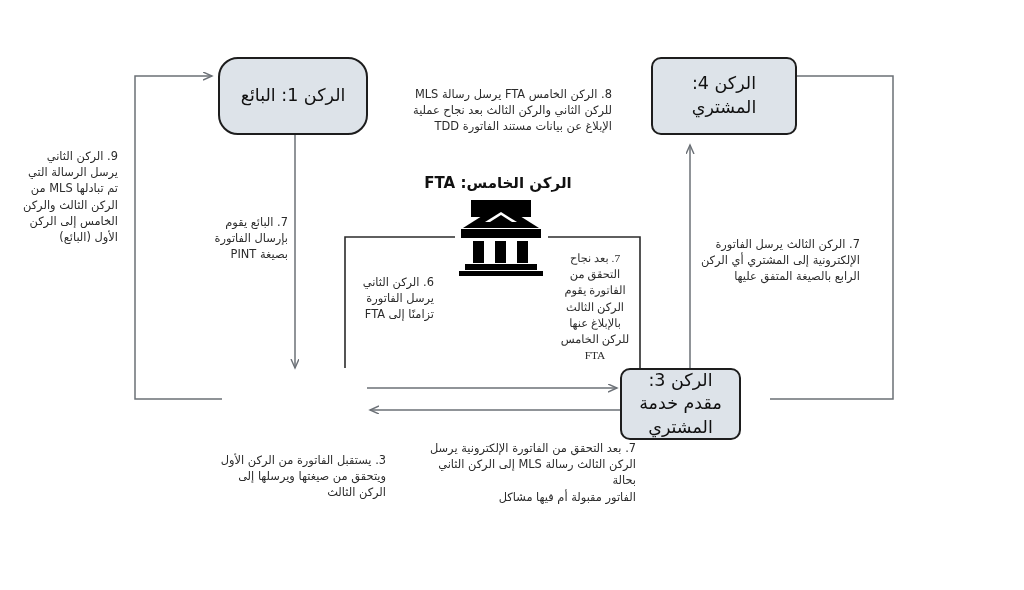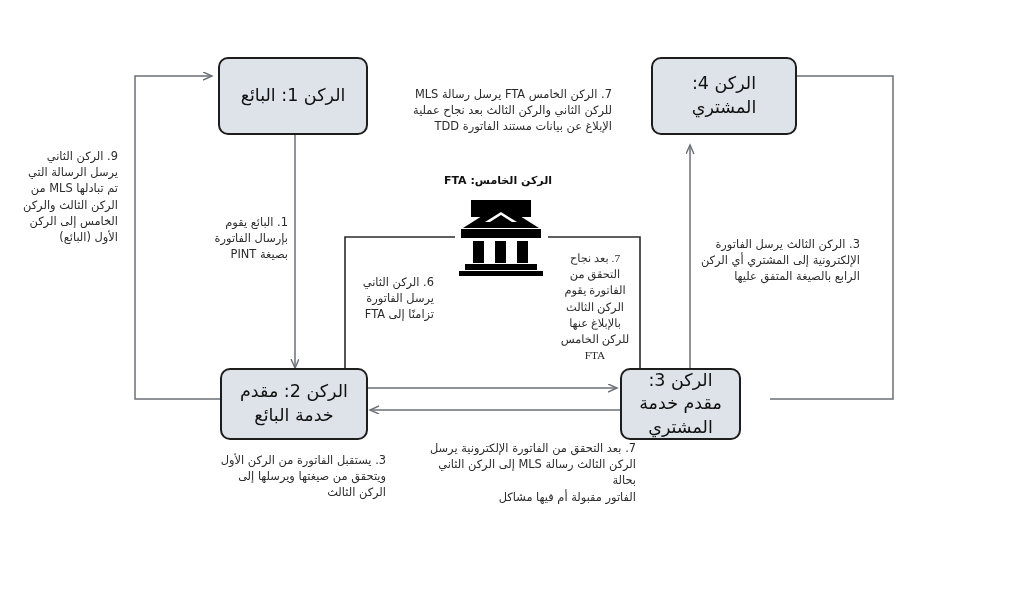--- a/index.html
+++ b/index.html
@@ -50,21 +50,21 @@
     line-height: 1.42;
     white-space: pre-line;
   }
   .cap-right { text-align: right; }
   .cap-center { text-align: center; font-family: Liberation Serif, serif; }
   .fta-title {
     position: absolute;
     direction: rtl;
     text-align: center;
     font-weight: bold;
-    font-size: 11px;
+    font-size: 15px;
     color: #111111;
   }
   .fta-icon {
     position: absolute;
   }
 </style>
 </head>
 <body>
 
 <div id="canvas">
@@ -93,32 +93,28 @@
 
       <path d="M690,368 L690,145" marker-end="url(#ah)"></path>
     </g>
 
     <g stroke="#2b2b2b" stroke-width="1.6" fill="none">
       <path d="M345,368 L345,237 L455,237"></path>
       <path d="M640,368 L640,237 L548,237"></path>
     </g>
   </svg>
 
-  <div class="node" style="left:218px; top:57px; width:150px; height:78px;">
+  <div class="node" style="left:218px; top:57px; width:150px; height:78px;border-radius:20px;">
     <span>الركن 1: البائع</span>
   </div>
 
   <div class="node" style="left:628px; top:57px; width:146px; height:78px;margin-left:23px;">
     <span>الركن 4: المشتري</span>
   </div>
 
-  <div class="node" style="left:220px; top:368px; width:148px; height:72px;">
-    <span>الركن 2: مقدم
-خدمة البائع</span>
-  </div>
 
   <div class="node" style="left:620px; top:368px; width:121px; height:72px;">
     <span>الركن 3: مقدم
 خدمة المشتري</span>
   </div>
 
   <div class="fta-title" style="left:398px; top:174px; width:200px;">الركن الخامس: FTA</div>
 
   <div class="fta-icon" style="left:455px; top:198px; width:92px; height:78px;">
     <svg viewBox="0 0 92 78" width="92" height="78" xmlns="http://www.w3.org/2000/svg">
@@ -135,41 +131,41 @@
     </svg>
   </div>
 
   <div class="caption cap-right" style="left:18px; top:148px; width:100px;">9. الركن الثاني
 يرسل الرسالة التي
 تم تبادلها MLS من
 الركن الثالث والركن
 الخامس إلى الركن
 الأول (البائع)</div>
 
-  <div class="caption cap-right" style="left:192px; top:214px; width:96px;">1. البائع يقوم
+  <div class="caption cap-right" style="left:192px; top:214px; width:96px;">7. البائع يقوم
 بإرسال الفاتورة
 بصيغة PINT</div>
 
-  <div class="caption cap-right" style="left:382px; top:86px; width:230px;">7. الركن الخامس FTA يرسل رسالة MLS
+  <div class="caption cap-right" style="left:382px; top:86px; width:230px;">8. الركن الخامس FTA يرسل رسالة MLS
 للركن الثاني والركن الثالث بعد نجاح عملية
 الإبلاغ عن بيانات مستند الفاتورة TDD</div>
 
   <div class="caption cap-right" style="left:340px; top:274px; width:94px;">6. الركن الثاني
 يرسل الفاتورة
 تزامنًا إلى FTA</div>
 
   <div class="caption cap-center" style="left:556px; top:250px; width:78px;">7. بعد نجاح
 التحقق من
 الفاتورة يقوم
 الركن الثالث
 بالإبلاغ عنها
 للركن الخامس
 FTA</div>
 
-  <div class="caption cap-right" style="left:700px; top:236px; width:160px;">3. الركن الثالث يرسل الفاتورة
+  <div class="caption cap-right" style="left:700px; top:236px; width:160px;">7. الركن الثالث يرسل الفاتورة
 الإلكترونية إلى المشتري أي الركن
 الرابع بالصيغة المتفق عليها</div>
 
 
   <div class="caption cap-right" style="left:196px; top:452px; width:190px;">3. يستقبل الفاتورة من الركن الأول
 ويتحقق من صيغتها ويرسلها إلى
 الركن الثالث</div>
 
   <div class="caption cap-right" style="left:412px; top:440px; width:224px;">7. بعد التحقق من الفاتورة الإلكترونية يرسل
 الركن الثالث رسالة MLS إلى الركن الثاني بحالة

